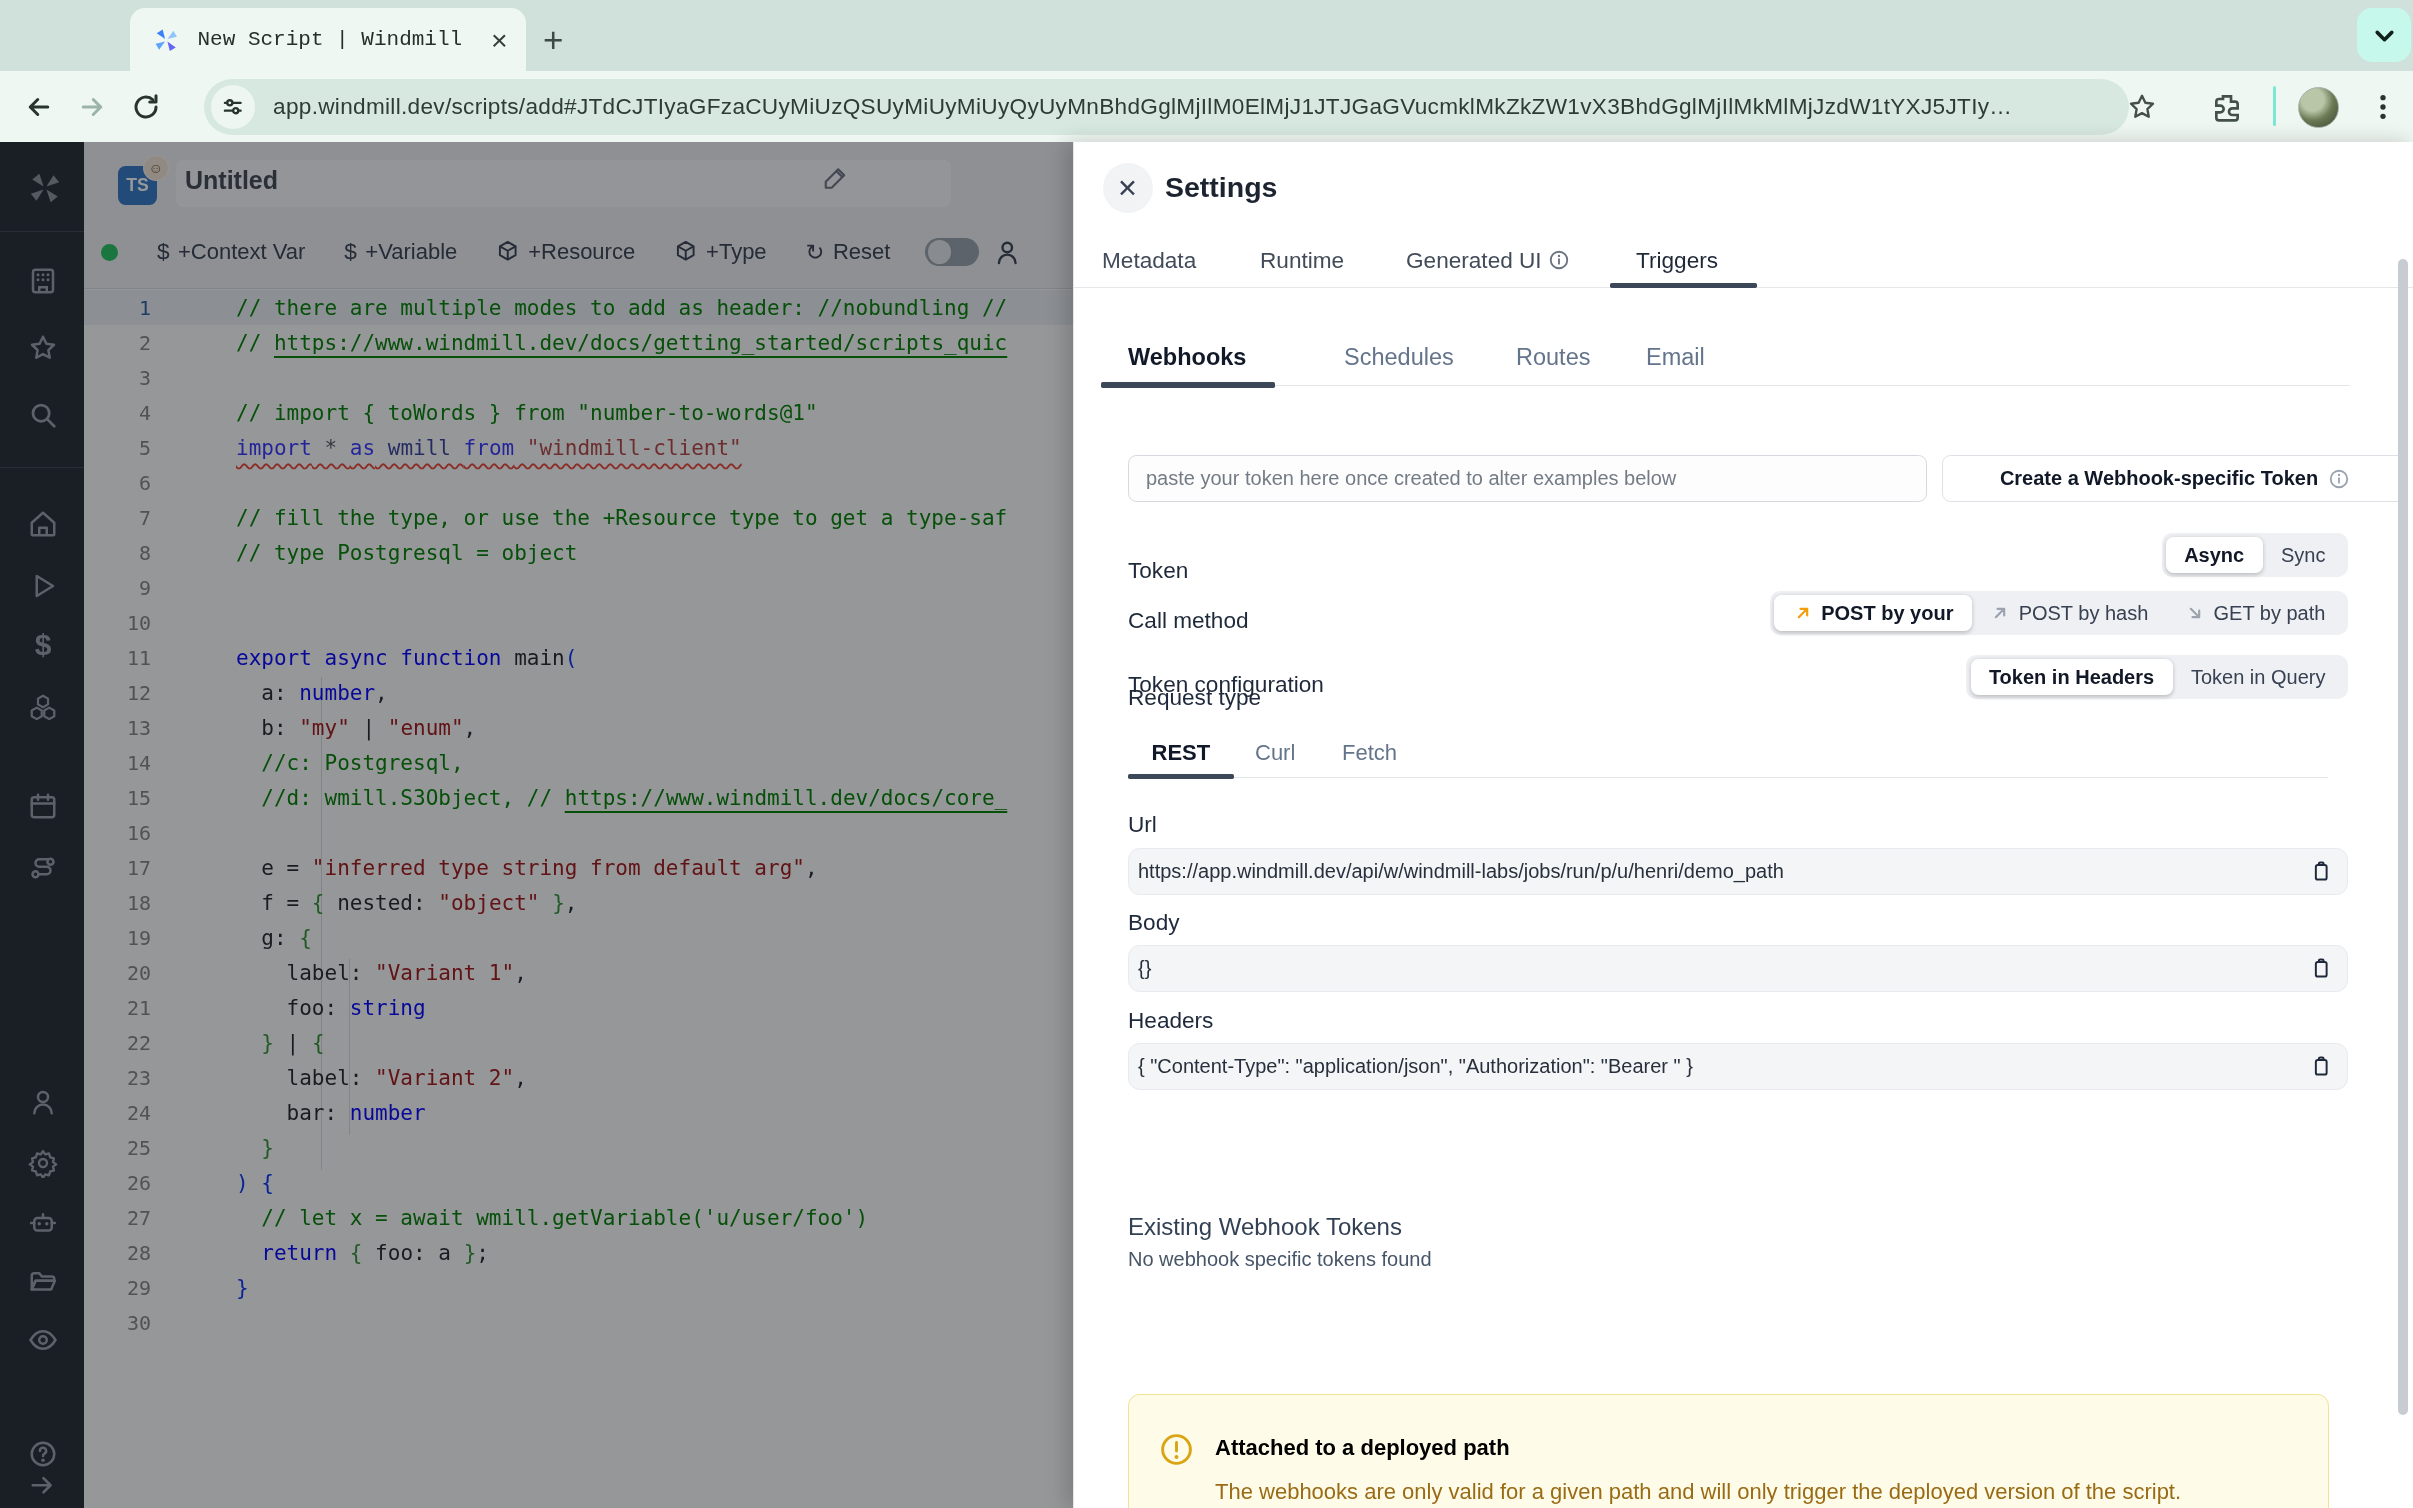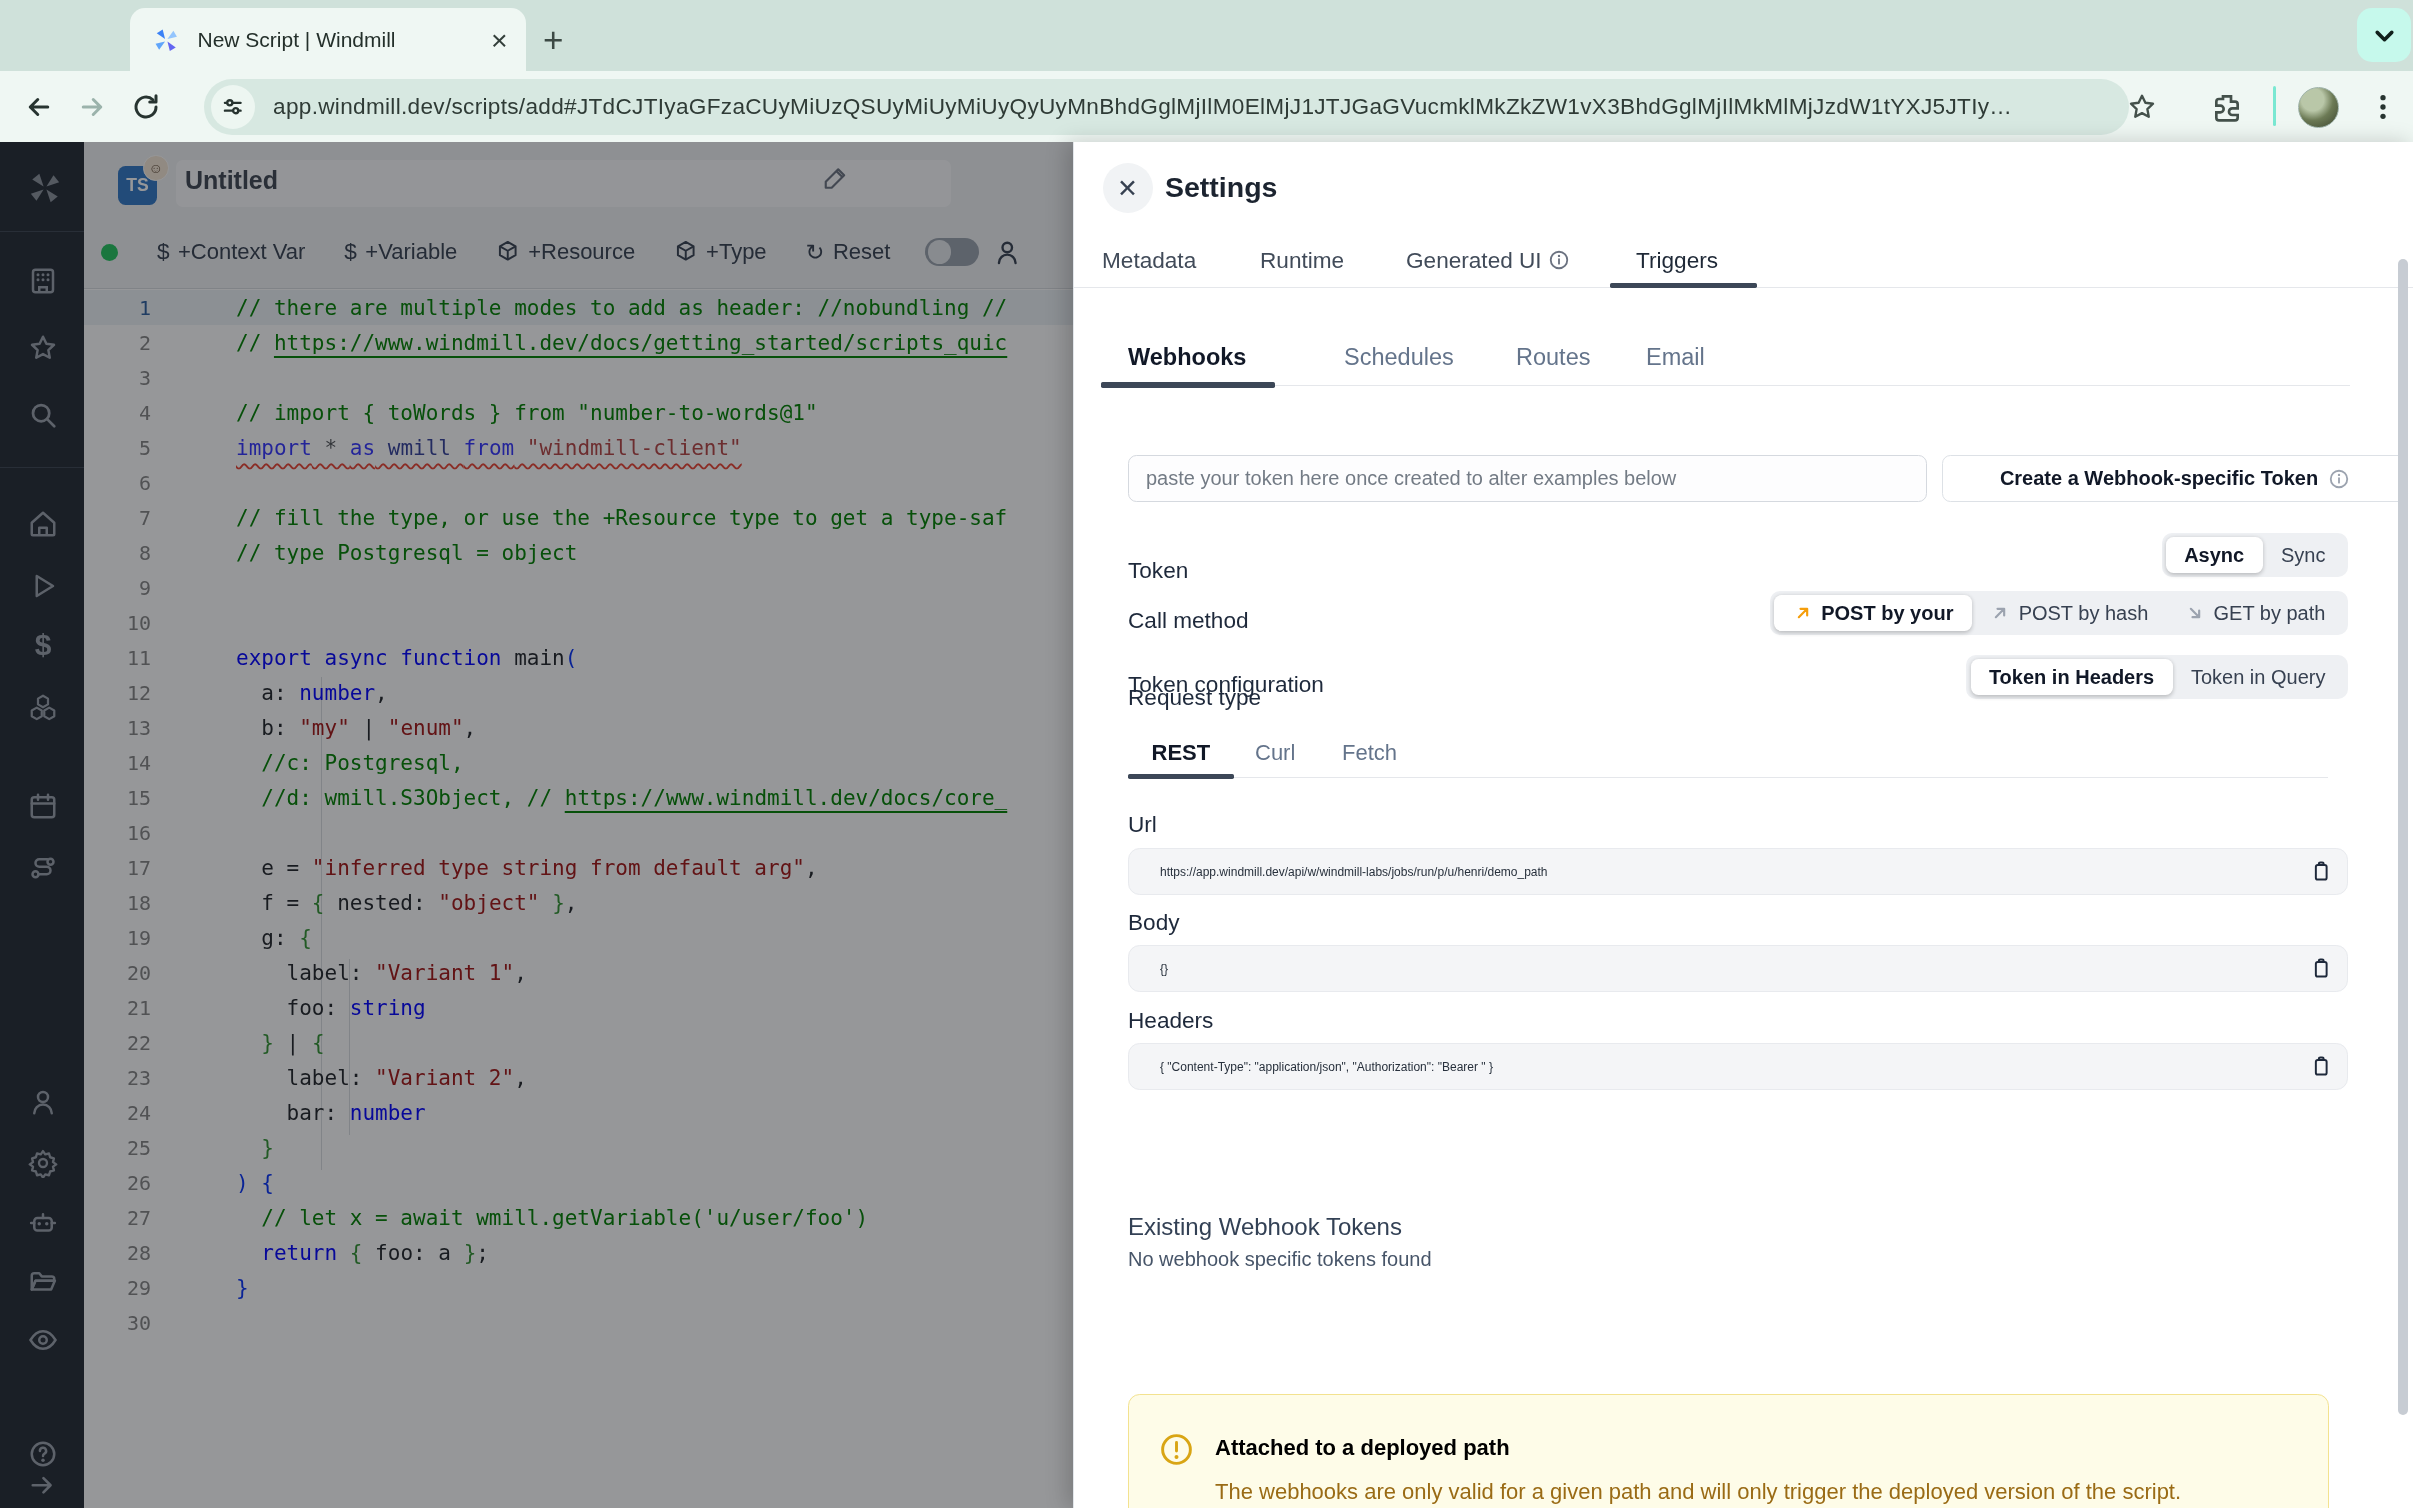--- a/index.html
+++ b/index.html
@@ -3,21 +3,21 @@
 <meta charset="utf-8">
 <style>
   html,body{margin:0;padding:0;background:#222;}
   #screen{position:relative;width:2413px;height:1508px;overflow:hidden;background:#cfe1da;font-family:"Liberation Sans",sans-serif;-webkit-font-smoothing:antialiased;}
   .abs{position:absolute;}
   svg{display:block;}
 
   
   #tabbar{left:0;top:0;width:2413px;height:71px;background:#cfe1da;}
   #tab{left:130px;top:8.4px;width:396px;height:63px;background:#eff7f3;border-radius:15px 15px 0 0;display:flex;align-items:center;}
-  #tab-title{font-size:21px;color:#24302b;margin-left:17px;}
+  #tab-title{font-size:21px;color:#24302b;margin-left:17px;font-family:Liberation Mono, monospace;}
   #tab-close{margin-left:auto;margin-right:18.4px;font-size:28.5px;color:#333f3a;line-height:1;}
   #newtab-btn{left:543px;top:22px;font-size:35px;color:#3c4944;line-height:1;font-weight:300;}
   #win-chevron{left:2357px;top:8.4px;width:54px;height:54px;background:#c6f9ec;border-radius:15px;display:flex;align-items:center;justify-content:center;}
   #toolbar{left:0;top:71px;width:2413px;height:71px;background:#eff7f3;display:flex;align-items:center;}
   .nav-ic{margin-left:23.5px;}
   #urlpill{left:204px;top:79px;width:1925px;height:56px;border-radius:28.5px;background:#d7e8e1;display:flex;align-items:center;overflow:hidden;}
   #site-info{width:44px;height:44px;border-radius:22px;background:#edf6f1;margin-left:6.7px;display:flex;align-items:center;justify-content:center;flex:none;}
   #url-text{font-size:22.6px;color:#2f3b36;margin-left:18.4px;white-space:nowrap;letter-spacing:0.3px;}
   #avatar{left:2298px;top:87px;width:39px;height:39px;border-radius:50%;background:radial-gradient(circle at 35% 30%,#b9c7a8 0 30%,#6c7a55 55%,#3c4630 100%);border:0.8px solid #9fb3aa;}
   #profile-sep{left:2273px;top:86px;width:2.5px;height:40px;background:#7ae8d2;border-radius:1.7px;}
@@ -76,21 +76,21 @@
   .seg{position:absolute;background:#eef0f3;border-radius:10px;display:flex;align-items:center;padding:4.2px;}
   .chip{height:36px;display:flex;align-items:center;gap:8.4px;padding:0 18.4px;border-radius:7.5px;font-size:20px;font-weight:500;color:#374151;white-space:nowrap;}
   .chip.on{background:#fff;font-weight:600;color:#111827;box-shadow:0 1.7px 4.2px rgba(0,0,0,.22);}
 
   #extabs{left:54px;top:598px;width:1200px;height:37px;border-bottom:1.7px solid #e5e7eb;}
   .extab{position:absolute;top:0;font-size:22px;color:#64748b;}
   .extab.on{color:#111827;font-weight:600;}
   #extab-underline{left:54px;top:632px;width:106px;height:5px;background:#3c4757;border-radius:1.7px;z-index:2;}
 
   .field{position:absolute;left:54px;width:1220px;height:47px;background:#f4f5f7;border:1.7px solid #e8eaee;border-radius:11.7px;display:flex;align-items:center;box-sizing:border-box;}
-  .field span{font-size:12px;color:#27303c;margin-left:31px;white-space:nowrap;}
+  .field span{font-size:20px;color:#27303c;margin-left:9px;white-space:nowrap;}
   .field .copy{margin-left:auto;margin-right:15px;flex:none;}
 
   #empty-tokens-title{left:54px;top:1071px;font-size:24px;font-weight:500;color:#334155;}
   #empty-tokens-sub{left:54px;top:1106px;font-size:20px;color:#475569;}
 
   #warnbox{left:54px;top:1252px;width:1201px;height:268px;background:#fefce8;border:1.7px solid #f3e28f;border-radius:11.7px;box-sizing:border-box;}
   #warn-title{left:141px;top:1293px;font-size:22px;font-weight:700;color:#000000;}
   #warn-body{left:141px;top:1337px;font-size:22px;color:#9a6b15;width:1081px;}
   #warn-ic{left:84px;top:1289px;}
   #pscroll{left:1324px;top:117px;width:10px;height:1156px;background:#c7ccd3;border-radius:5px;}

